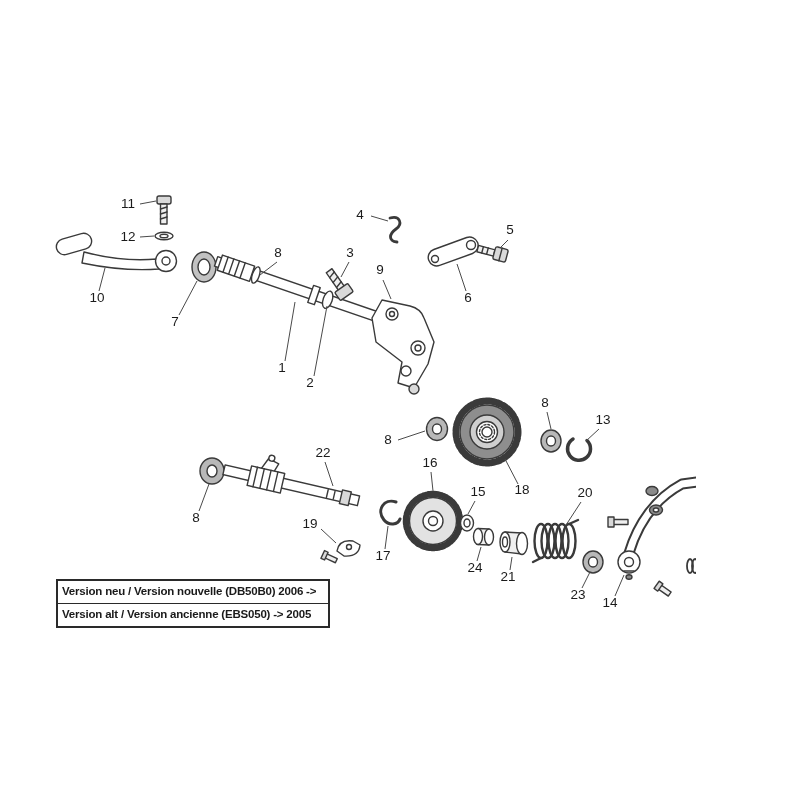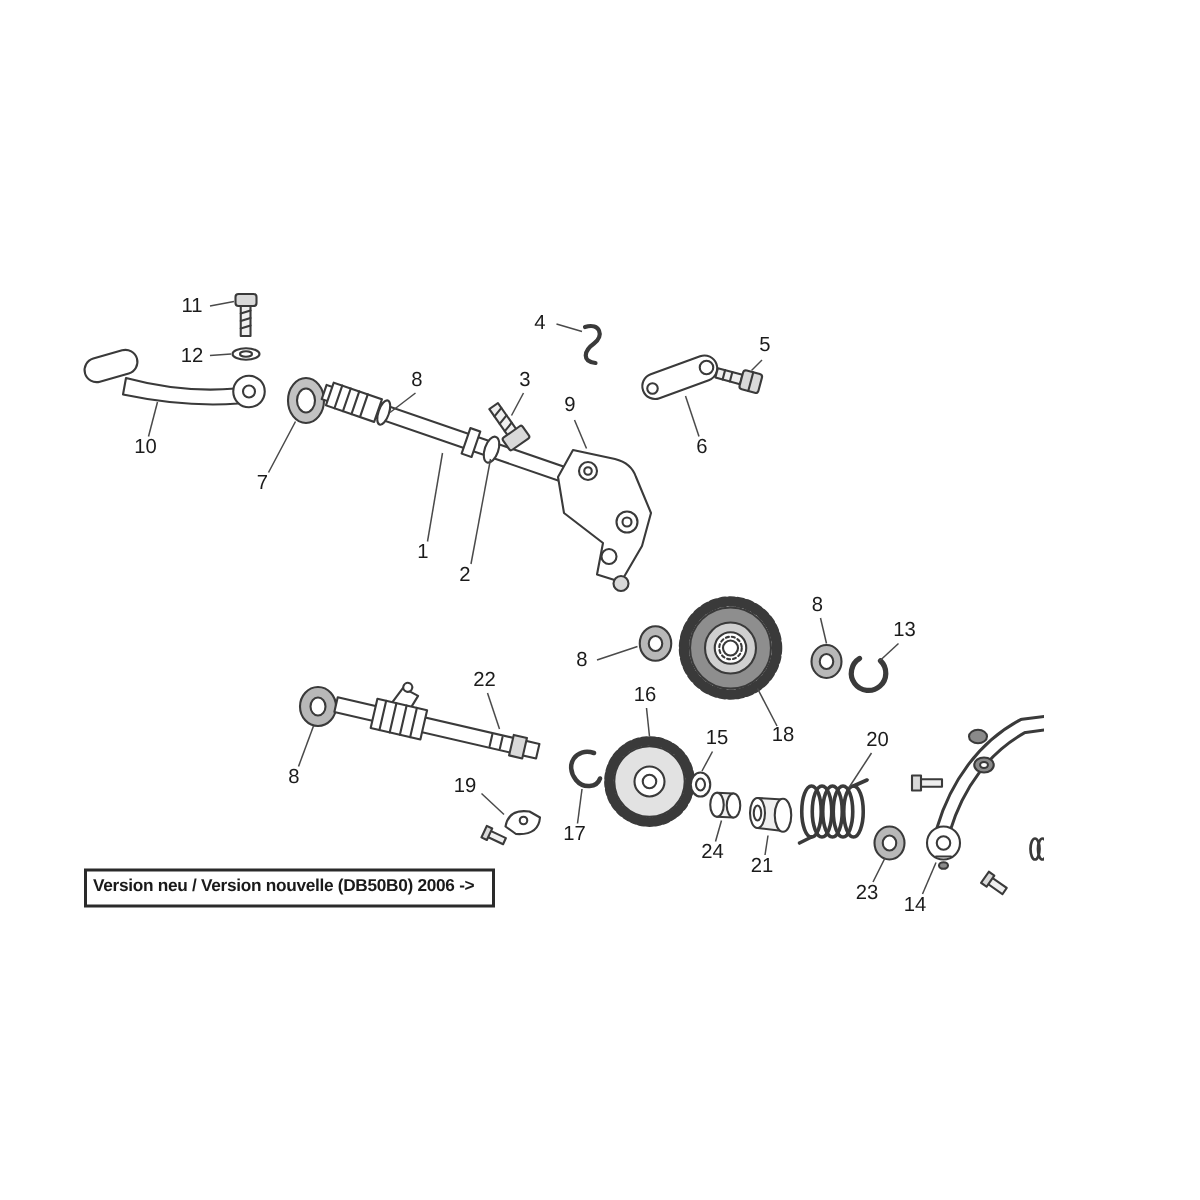--- a/index.html
+++ b/index.html
@@ -307,15 +307,16 @@
         <text x="508" y="581" class="part-label">21</text>
         <line x1="582" y1="588" x2="590" y2="572" class="leader"></line>
         <text x="578" y="599" class="part-label">23</text>
         <line x1="615" y1="596" x2="624" y2="575" class="leader"></line>
         <text x="610" y="607" class="part-label">14</text>
       </g>
   </svg>
 
   <div class="legend">
     <div class="legend-row">Version neu / Version nouvelle (DB50B0) 2006 -&gt;</div>
+    <div class="legend-row">Version alt / Version ancienne (EBS050) -&gt; 2005</div>
   </div>
 
 </div>
 
 </body></html>

